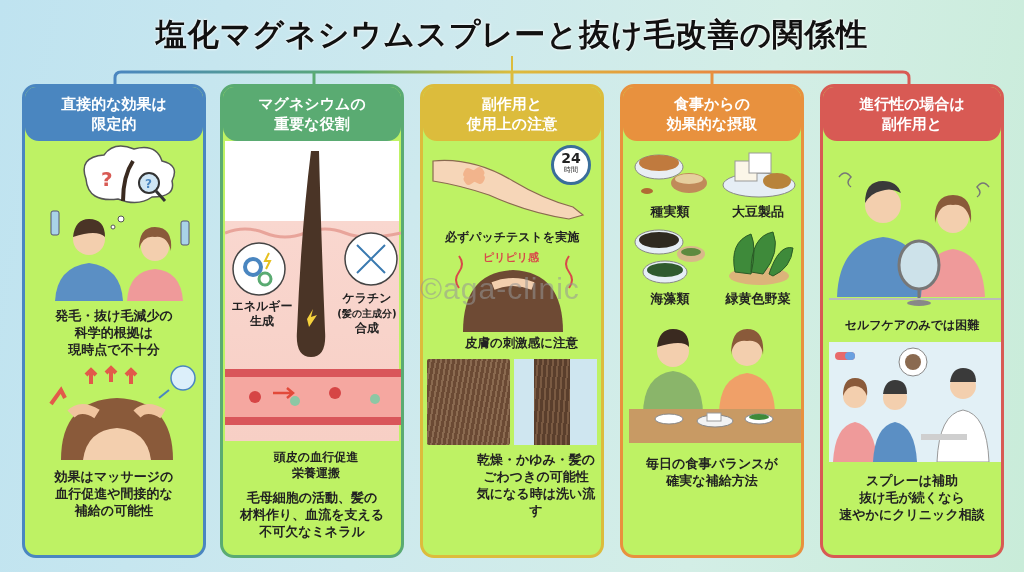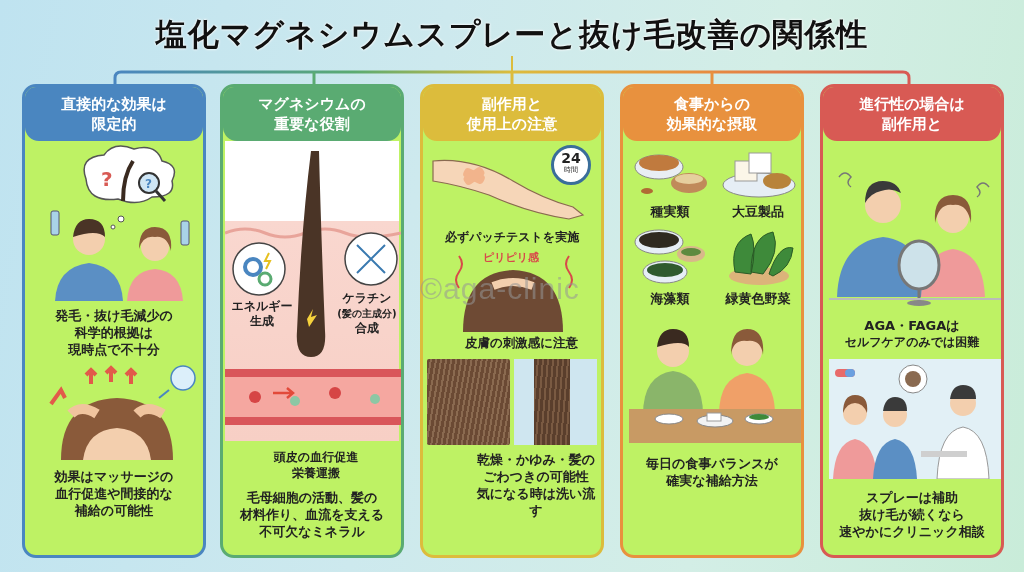--- a/index.html
+++ b/index.html
@@ -245,21 +245,20 @@
     <path d="M8 150 q2-54 46-60 q40 4 46 60z" fill="#5b8fc4"></path>
     <circle cx="124" cy="70" r="16" fill="#f3cfae"></circle>
       <path d="M106 76 q-2-28 18-28 q20 0 18 28 q-4-20-18-18 q-14-2-18 18z" fill="#8a5a3a"></path>
     <path d="M92 150 q2-44 32-48 q30 4 32 48z" fill="#ef9a9a"></path>
     <ellipse cx="90" cy="118" rx="20" ry="24" fill="#cde2ea" stroke="#777" stroke-width="3"></ellipse>
     <line x1="90" y1="142" x2="90" y2="154" stroke="#777" stroke-width="3"></line>
       <ellipse cx="90" cy="156" rx="12" ry="3" fill="#888"></ellipse>
     <line x1="0" y1="152" x2="172" y2="152" stroke="#bbb" stroke-width="2"></line>
   </svg>
   <div class="caption" style="margin-top:2px;">
-    <span>AGA・FAGAは</span>
     <span style="font-size:12px;">セルフケアのみでは困難</span>
   </div>
   <svg class="illus" width="172" height="120" viewBox="0 0 172 120" style="margin-top:8px;">
     <rect x="0" y="0" width="172" height="120" fill="#e2f0f6"></rect>
     <rect x="6" y="10" width="20" height="8" rx="4" fill="#e86a6a"></rect>
       <rect x="16" y="10" width="10" height="8" rx="4" fill="#6aa0e0"></rect>
     <circle cx="84" cy="20" r="14" fill="#fff" stroke="#888"></circle>
       <circle cx="84" cy="20" r="8" fill="#8a6a50"></circle>
     <circle cx="26" cy="54" r="12" fill="#f3cfae"></circle>
       <path d="M14 54 q0-18 12-18 q14 0 12 18 q-4-10-12-10 q-8 0-12 10z" fill="#8a5a3a"></path>

